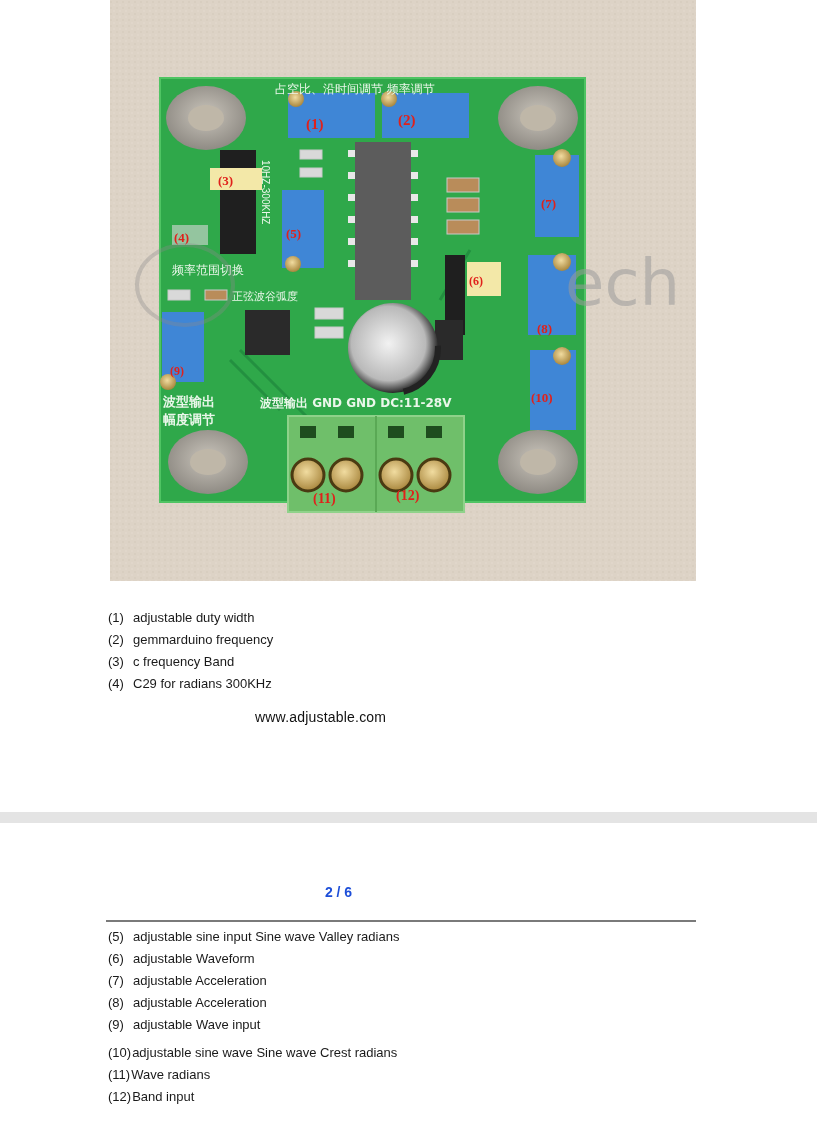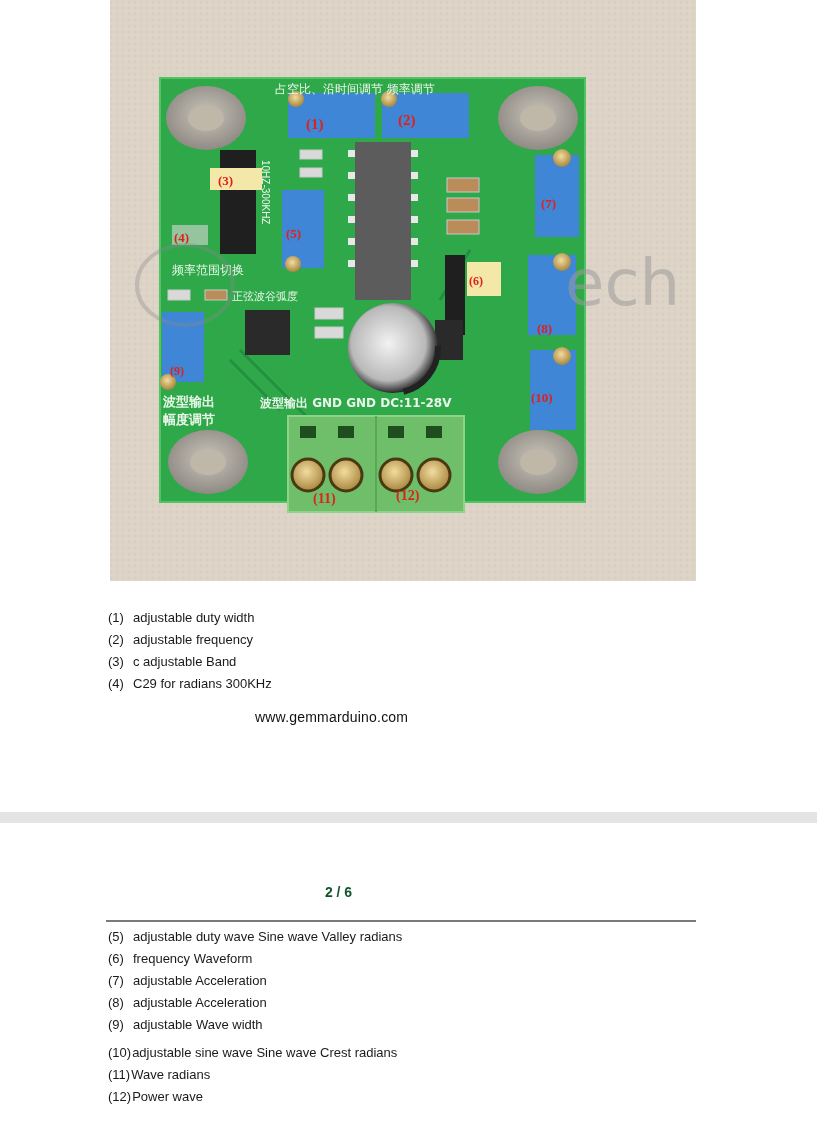--- a/index.html
+++ b/index.html
@@ -7,21 +7,21 @@
          font-family:"Liberation Sans", "DejaVu Sans", sans-serif; color:#1a1a1a; }
   .photo { position:absolute; left:110px; top:0; width:586px; height:581px; overflow:hidden;
            background:#ddd3c6; }
   .photo svg { display:block; }
   .list { position:absolute; left:108px; margin:0; padding:0; list-style:none; font-size:13px; }
   .list li { height:22px; line-height:22px; white-space:nowrap; display:flex; }
   .list .num { display:inline-block; width:25px; }
   .list.tight .num { width:auto; margin-right:1px; }
   .url { position:absolute; left:255px; top:709px; font-size:14px; letter-spacing:0.2px; color:#111; }
   .sep { position:absolute; left:0; top:812px; width:817px; height:11px; background:#e4e4e4; }
-  .pageno { position:absolute; left:0; width:677px; top:884px; text-align:center; font-size:14px; font-weight:bold; color:#14532d; }
+  .pageno { position:absolute; left:0; width:677px; top:884px; text-align:center; font-size:14px; font-weight:bold; color:#1d4ed8; }
   .rule { position:absolute; left:106px; top:920px; width:590px; height:2px; background:#7a7a7a; }
   .watermark { font-family:"DejaVu Sans", sans-serif; }
 </style>
 </head>
 <body>
 
 <div class="photo">
   <svg width="586" height="581" viewBox="0 0 586 581" xmlns="http://www.w3.org/2000/svg">
     <defs>
       <pattern id="paper" width="6" height="6" patternUnits="userSpaceOnUse">
@@ -185,68 +185,68 @@
   </svg>
 </div>
 
 <ul class="list" style="top:607px;">
   <li>
       <span class="num">(1)</span>
       <span>adjustable duty width</span>
     </li>
   <li>
       <span class="num">(2)</span>
-      <span>adjustable frequency</span>
+      <span>gemmarduino frequency</span>
     </li>
   <li>
       <span class="num">(3)</span>
-      <span>c adjustable Band</span>
+      <span>c frequency Band</span>
     </li>
   <li>
       <span class="num">(4)</span>
       <span>C29 for radians 300KHz</span>
     </li>
 </ul>
 
-<div class="url">www.gemmarduino.com</div>
+<div class="url">www.adjustable.com</div>
 
 <div class="sep"></div>
 
 <div class="pageno">2 / 6</div>
 <div class="rule"></div>
 
 <ul class="list" style="top:926px;">
   <li>
       <span class="num">(5)</span>
-      <span>adjustable duty wave Sine wave Valley radians</span>
+      <span>adjustable sine input Sine wave Valley radians</span>
     </li>
   <li>
       <span class="num">(6)</span>
-      <span>frequency Waveform</span>
+      <span>adjustable Waveform</span>
     </li>
   <li>
       <span class="num">(7)</span>
       <span>adjustable Acceleration</span>
     </li>
   <li>
       <span class="num">(8)</span>
       <span>adjustable Acceleration</span>
     </li>
   <li>
       <span class="num">(9)</span>
-      <span>adjustable Wave width</span>
+      <span>adjustable Wave input</span>
     </li>
 </ul>
 
 <ul class="list tight" style="top:1042px;">
   <li>
       <span class="num">(10)</span>
       <span>adjustable sine wave Sine wave Crest radians</span>
     </li>
   <li>
       <span class="num">(11)</span>
       <span>Wave radians</span>
     </li>
   <li>
       <span class="num">(12)</span>
-      <span>Power wave</span>
+      <span>Band input</span>
     </li>
 </ul>
 
 </body></html>

